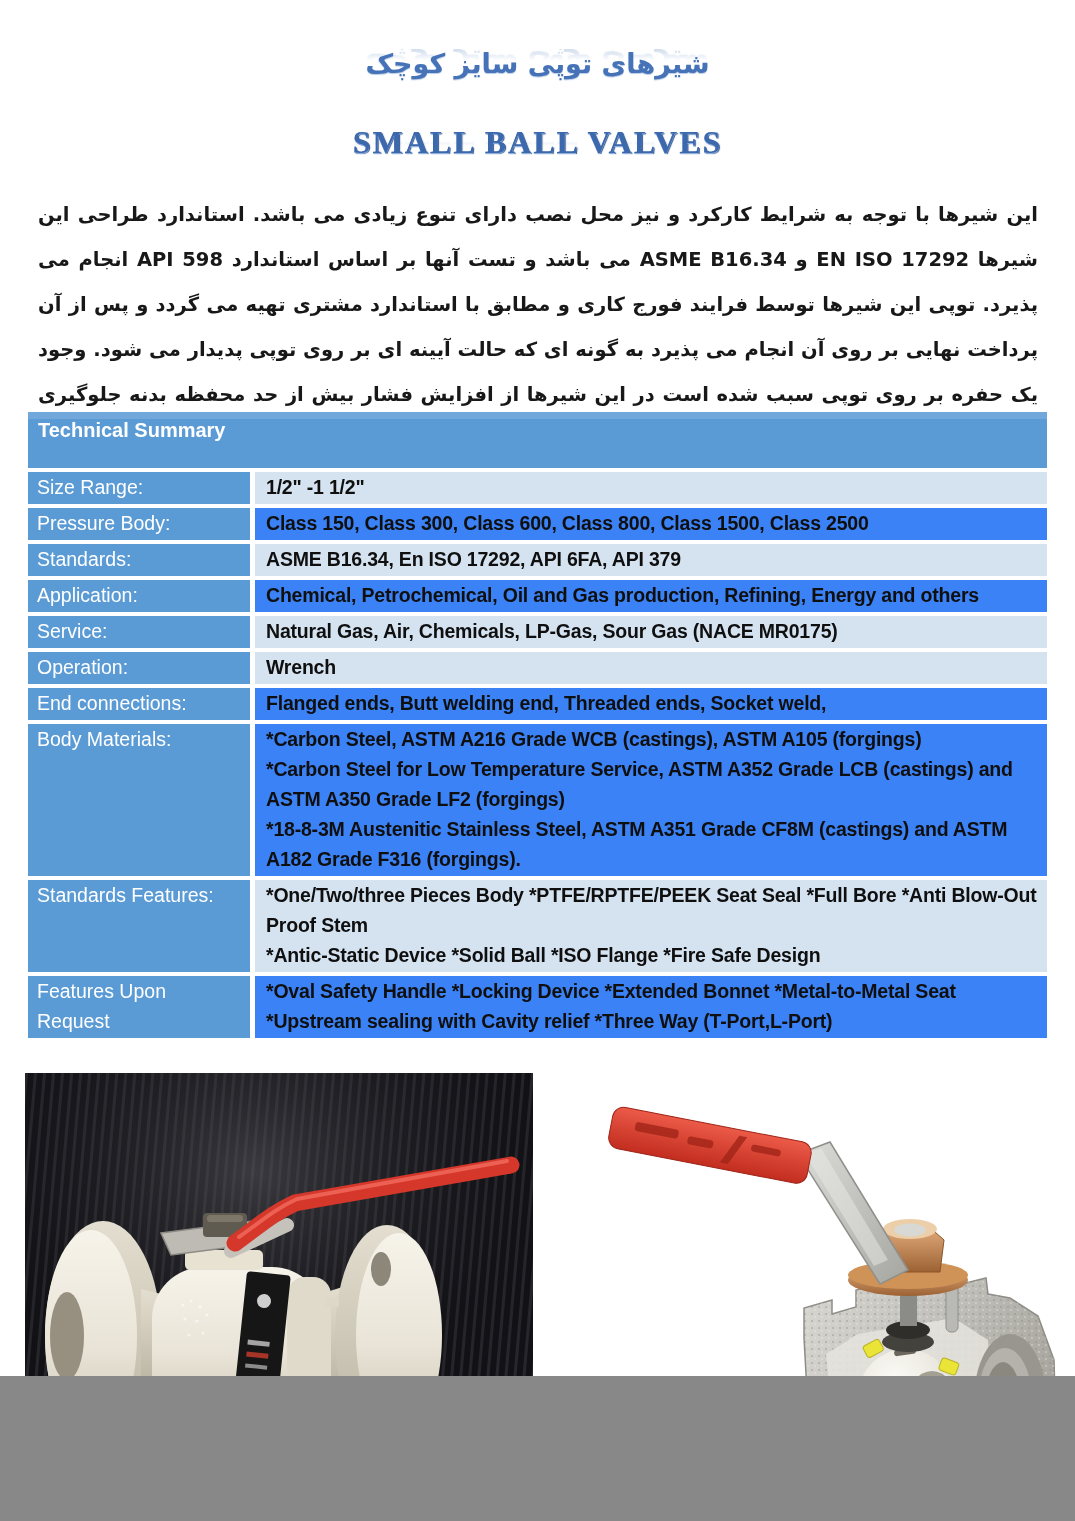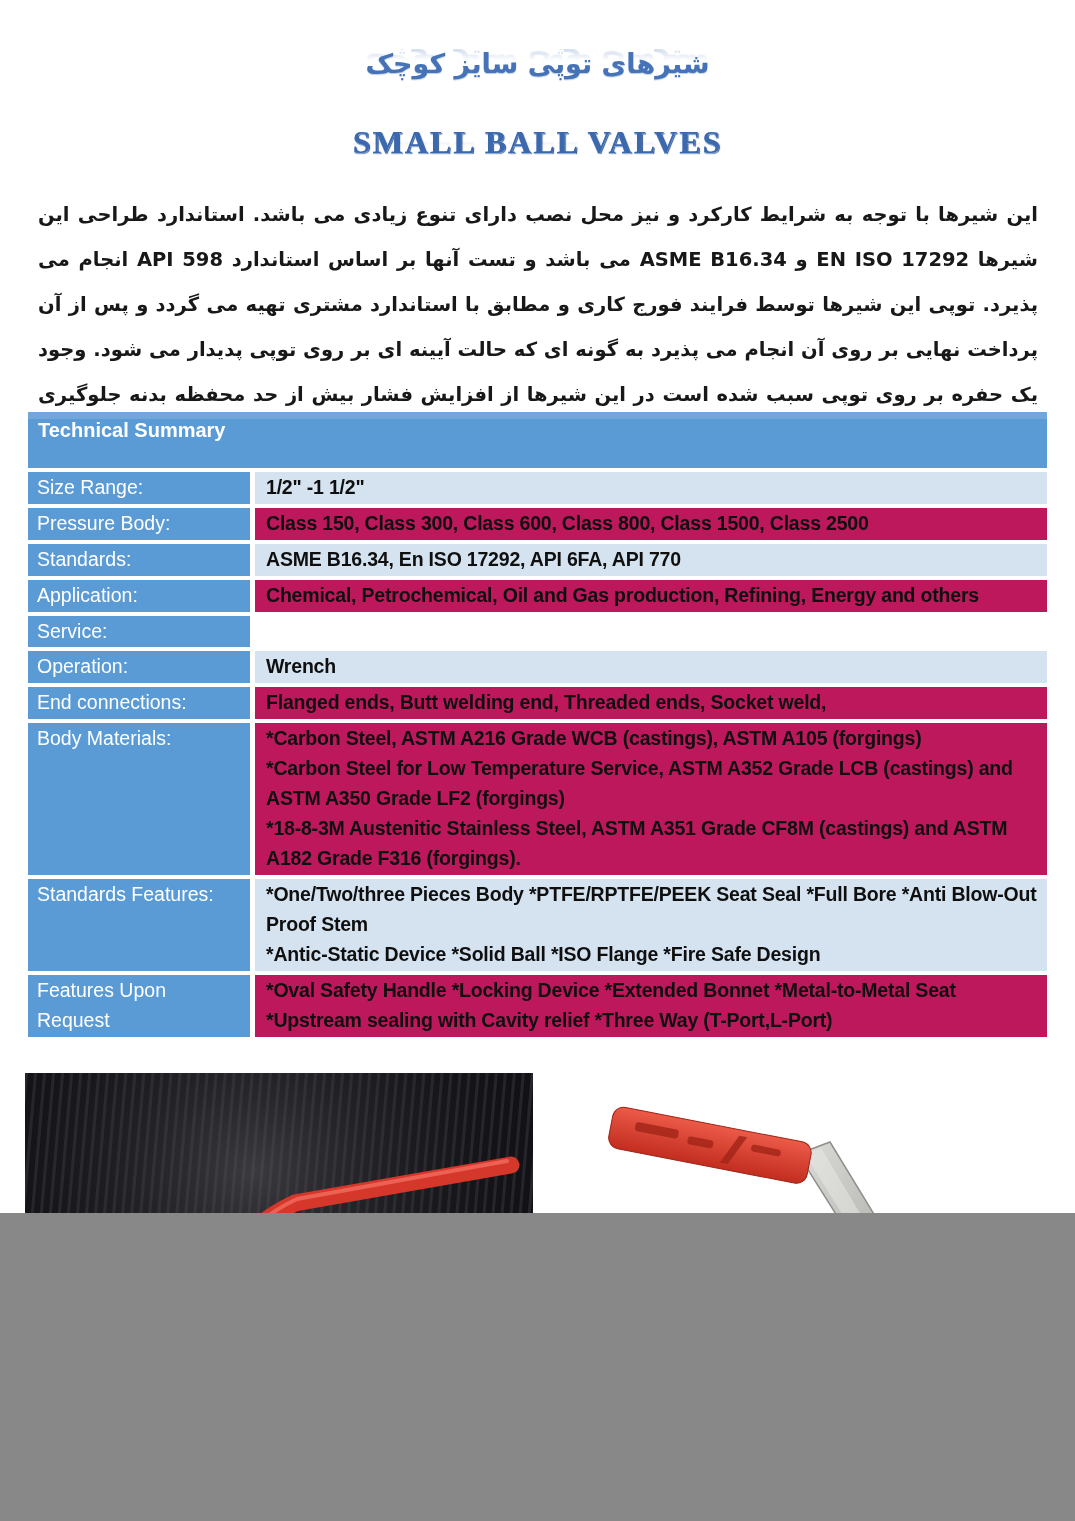--- a/index.html
+++ b/index.html
@@ -1,17 +1,17 @@
 <!DOCTYPE html>
 <html><head>
 <meta charset="utf-8">
 <style>
   html,body{margin:0;padding:0;background:#888;}
   .page{
-    position:relative;width:1075px;height:1213px;margin:0 auto;
+    position:relative;width:1075px;height:1376px;margin:0 auto;
     background:#ffffff;overflow:hidden;
     font-family:"Liberation Sans",sans-serif;
   }
   
   .title-fa{
     position:absolute;left:0;top:48px;width:100%;margin:0;
     text-align:center;direction:rtl;
     font-family:"DejaVu Sans",sans-serif;font-size:27px;font-weight:bold;
     color:#4673b8;text-shadow:0 1px 1px #b9cbe4;
     -webkit-box-reflect:below -30px linear-gradient(transparent 62%,rgba(0,0,0,0.25));
@@ -47,21 +47,21 @@
     font-size:19.5px;line-height:30px;padding:0 4px 1px 9px;
     box-sizing:border-box;border-right:5px solid #ffffff;
     white-space:pre-line;
   }
   .tvalue{
     flex:1 1 auto;color:#0f0f0f;font-weight:bold;
     font-size:19.5px;line-height:30px;letter-spacing:-0.2px;
     padding:0 6px 2px 11px;box-sizing:border-box;white-space:pre-line;
   }
   .band-a{background:#d5e3f1;}
-  .band-b{background:#be185d;}
+  .band-b{background:#3b82f6;}
   
   .photo-left{position:absolute;left:25px;top:1073px;}
   .photo-right{position:absolute;left:558px;top:1102px;}
 </style>
 </head>
 <body>
 
 <div class="page">
 
   <h1 class="title-fa">شیرهای توپی سایز کوچک</h1>
@@ -75,28 +75,29 @@
     <div class="trow">
       <div class="tlabel">Size Range:</div>
       <div class="tvalue band-a">1/2" -1 1/2"</div>
     </div>
     <div class="trow">
       <div class="tlabel">Pressure Body:</div>
       <div class="tvalue band-b">Class 150, Class 300, Class 600, Class 800, Class 1500, Class 2500</div>
     </div>
     <div class="trow">
       <div class="tlabel">Standards:</div>
-      <div class="tvalue band-a">ASME B16.34, En ISO 17292, API 6FA, API 770</div>
+      <div class="tvalue band-a">ASME B16.34, En ISO 17292, API 6FA, API 379</div>
     </div>
     <div class="trow">
       <div class="tlabel">Application:</div>
       <div class="tvalue band-b">Chemical, Petrochemical, Oil and Gas production, Refining, Energy and others</div>
     </div>
     <div class="trow">
       <div class="tlabel">Service:</div>
+      <div class="tvalue band-a">Natural Gas, Air, Chemicals, LP-Gas, Sour Gas (NACE MR0175)</div>
     </div>
     <div class="trow">
       <div class="tlabel">Operation:</div>
       <div class="tvalue band-a">Wrench</div>
     </div>
     <div class="trow">
       <div class="tlabel">End connections:</div>
       <div class="tvalue band-b">Flanged ends, Butt welding end, Threaded ends, Socket weld,</div>
     </div>
     <div class="trow">

